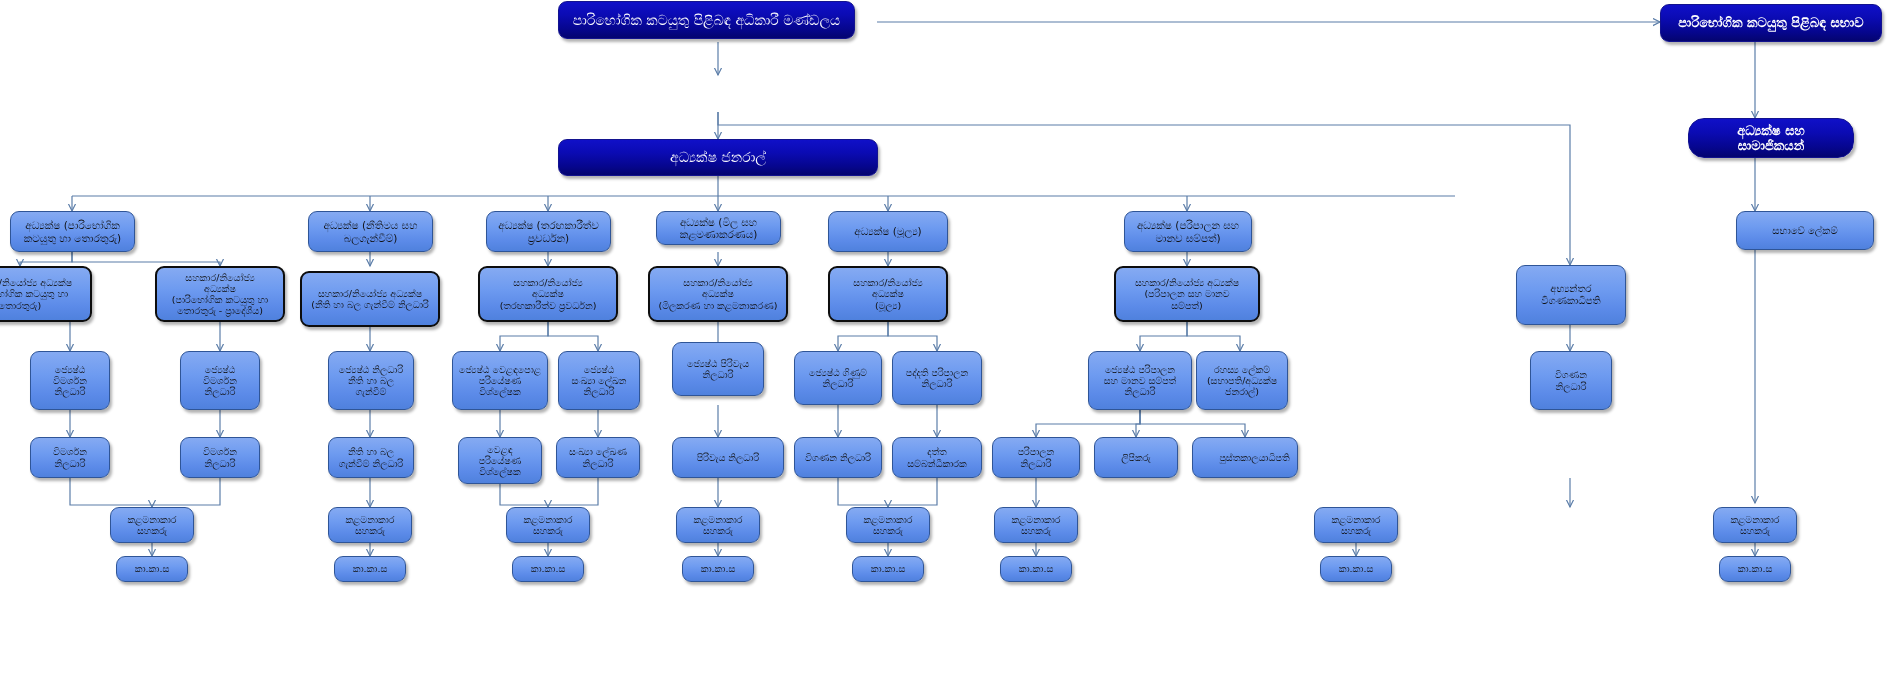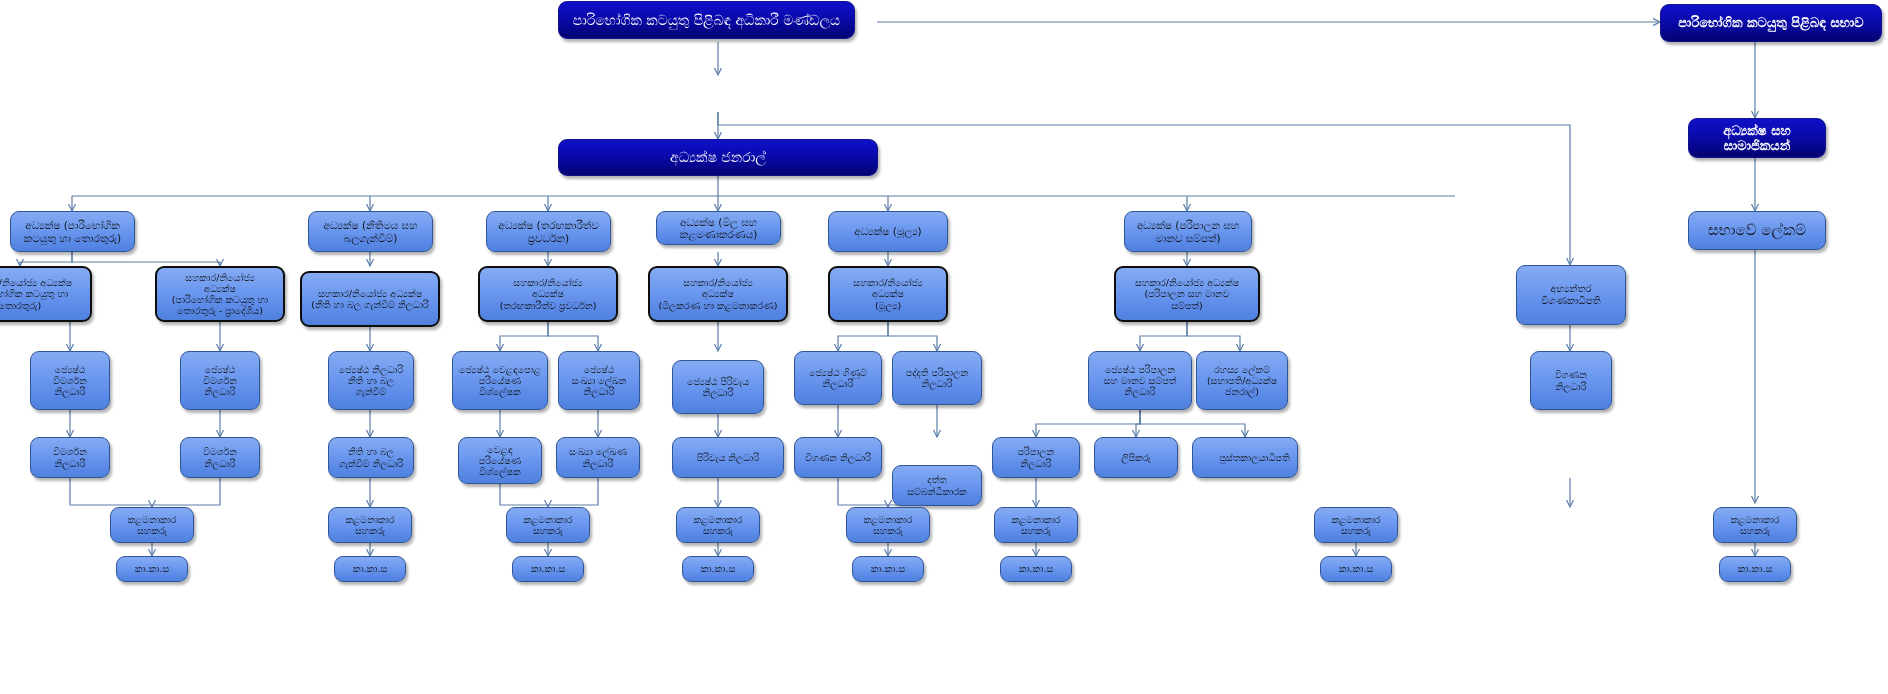--- a/index.html
+++ b/index.html
@@ -30,21 +30,21 @@
   
   .lite{
     background:linear-gradient(180deg,#85aaf2 0%,#6e9bf0 40%,#5b8ae8 75%,#4f81dd 100%);
     border:1px solid #2f5597;
     color:#101010;
     font-size:10.5px;
   }
   .lite.b{border:2px solid #0d0d0d;}
   .lite.xs{font-size:9.5px;}
   .lite.sm{font-size:10px;}
-  .lite.md{font-size:15px;}
+  .lite.md{font-size:10px;margin-left:48px;}
 </style>
 </head>
 <body>
 
 <div id="chart">
 
   <svg class="wires" viewBox="0 0 1888 694">
     <defs>
       <marker id="ah" markerWidth="9" markerHeight="9" refX="6" refY="3" orient="auto">
         <path d="M0,0 L6,3 L0,6" fill="none" stroke="#5b7da8" stroke-width="1"></path>
@@ -133,21 +133,21 @@
 
   <div class="node dark" style="left:558px;top:1px;width:297px;height:38px;">
     <span>පාරිභෝගික කටයුතු පිළිබඳ අධිකාරී මණ්ඩලය</span>
   </div>
 
   <div class="node dark small" style="left:1660px;top:4px;width:222px;height:38px;">
     <span>පාරිභෝගික කටයුතු පිළිබඳ සභාව</span>
   </div>
 
 
-  <div class="node dark small" style="left:1688px;top:118px;width:138px;height:40px;">
+  <div class="node dark small" style="left:1688px;top:118px;width:166px;height:40px;border-radius:16px;">
     <span>අධ්‍යක්ෂ සහ
 සාමාජිකයන්</span>
   </div>
 
   <div class="node dark" style="left:558px;top:139px;width:320px;height:37px;align-items:center;">
     <span>අධ්‍යක්ෂ ජනරාල්</span>
   </div>
 
   <div class="node lite md" style="left:1688px;top:211px;width:138px;height:39px;">
     <span>සභාවේ ලේකම්</span>
@@ -235,21 +235,21 @@
   <div class="node lite xs" style="left:452px;top:351px;width:96px;height:59px;">
     <span>ජ්‍යෙෂ්ඨ වෙළඳපොළ
 පරියේෂණ
 විශ්ලේෂක</span>
   </div>
   <div class="node lite xs" style="left:558px;top:351px;width:82px;height:59px;">
     <span>ජ්‍යෙෂ්ඨ
 සංඛ්‍යා ලේඛන
 නිලධාරි</span>
   </div>
-  <div class="node lite xs" style="left:672px;top:360px;width:92px;height:54px;">
+  <div class="node lite xs" style="left:672px;top:342px;width:92px;height:54px;">
     <span>ජ්‍යෙෂ්ඨ පිරිවැය
 නිලධාරි</span>
   </div>
   <div class="node lite xs" style="left:794px;top:351px;width:88px;height:54px;">
     <span>ජ්‍යෙෂ්ඨ ගිණුම්
 නිලධාරි</span>
   </div>
   <div class="node lite xs" style="left:892px;top:351px;width:90px;height:54px;">
     <span>පද්දති පරිපාලන
 නිලධාරි</span>
@@ -289,21 +289,21 @@
   <div class="node lite xs" style="left:556px;top:437px;width:84px;height:41px;">
     <span>සංඛ්‍යා ලේඛණ
 නිලධාරි</span>
   </div>
   <div class="node lite xs" style="left:672px;top:437px;width:112px;height:41px;">
     <span>පිරිවැය නිලධාරි</span>
   </div>
   <div class="node lite xs" style="left:794px;top:437px;width:88px;height:41px;">
     <span>විගණන නිලධාරි</span>
   </div>
-  <div class="node lite xs" style="left:892px;top:437px;width:90px;height:41px;margin-top:28px;">
+  <div class="node lite xs" style="left:892px;top:437px;width:90px;height:41px;">
     <span>දත්ත
 සම්බන්ධීකාරක</span>
   </div>
   <div class="node lite xs" style="left:992px;top:437px;width:88px;height:41px;">
     <span>පරිපාලන
 නිලධාරි</span>
   </div>
   <div class="node lite xs" style="left:1094px;top:437px;width:84px;height:41px;">
     <span>ලිපිකරු</span>
   </div>

